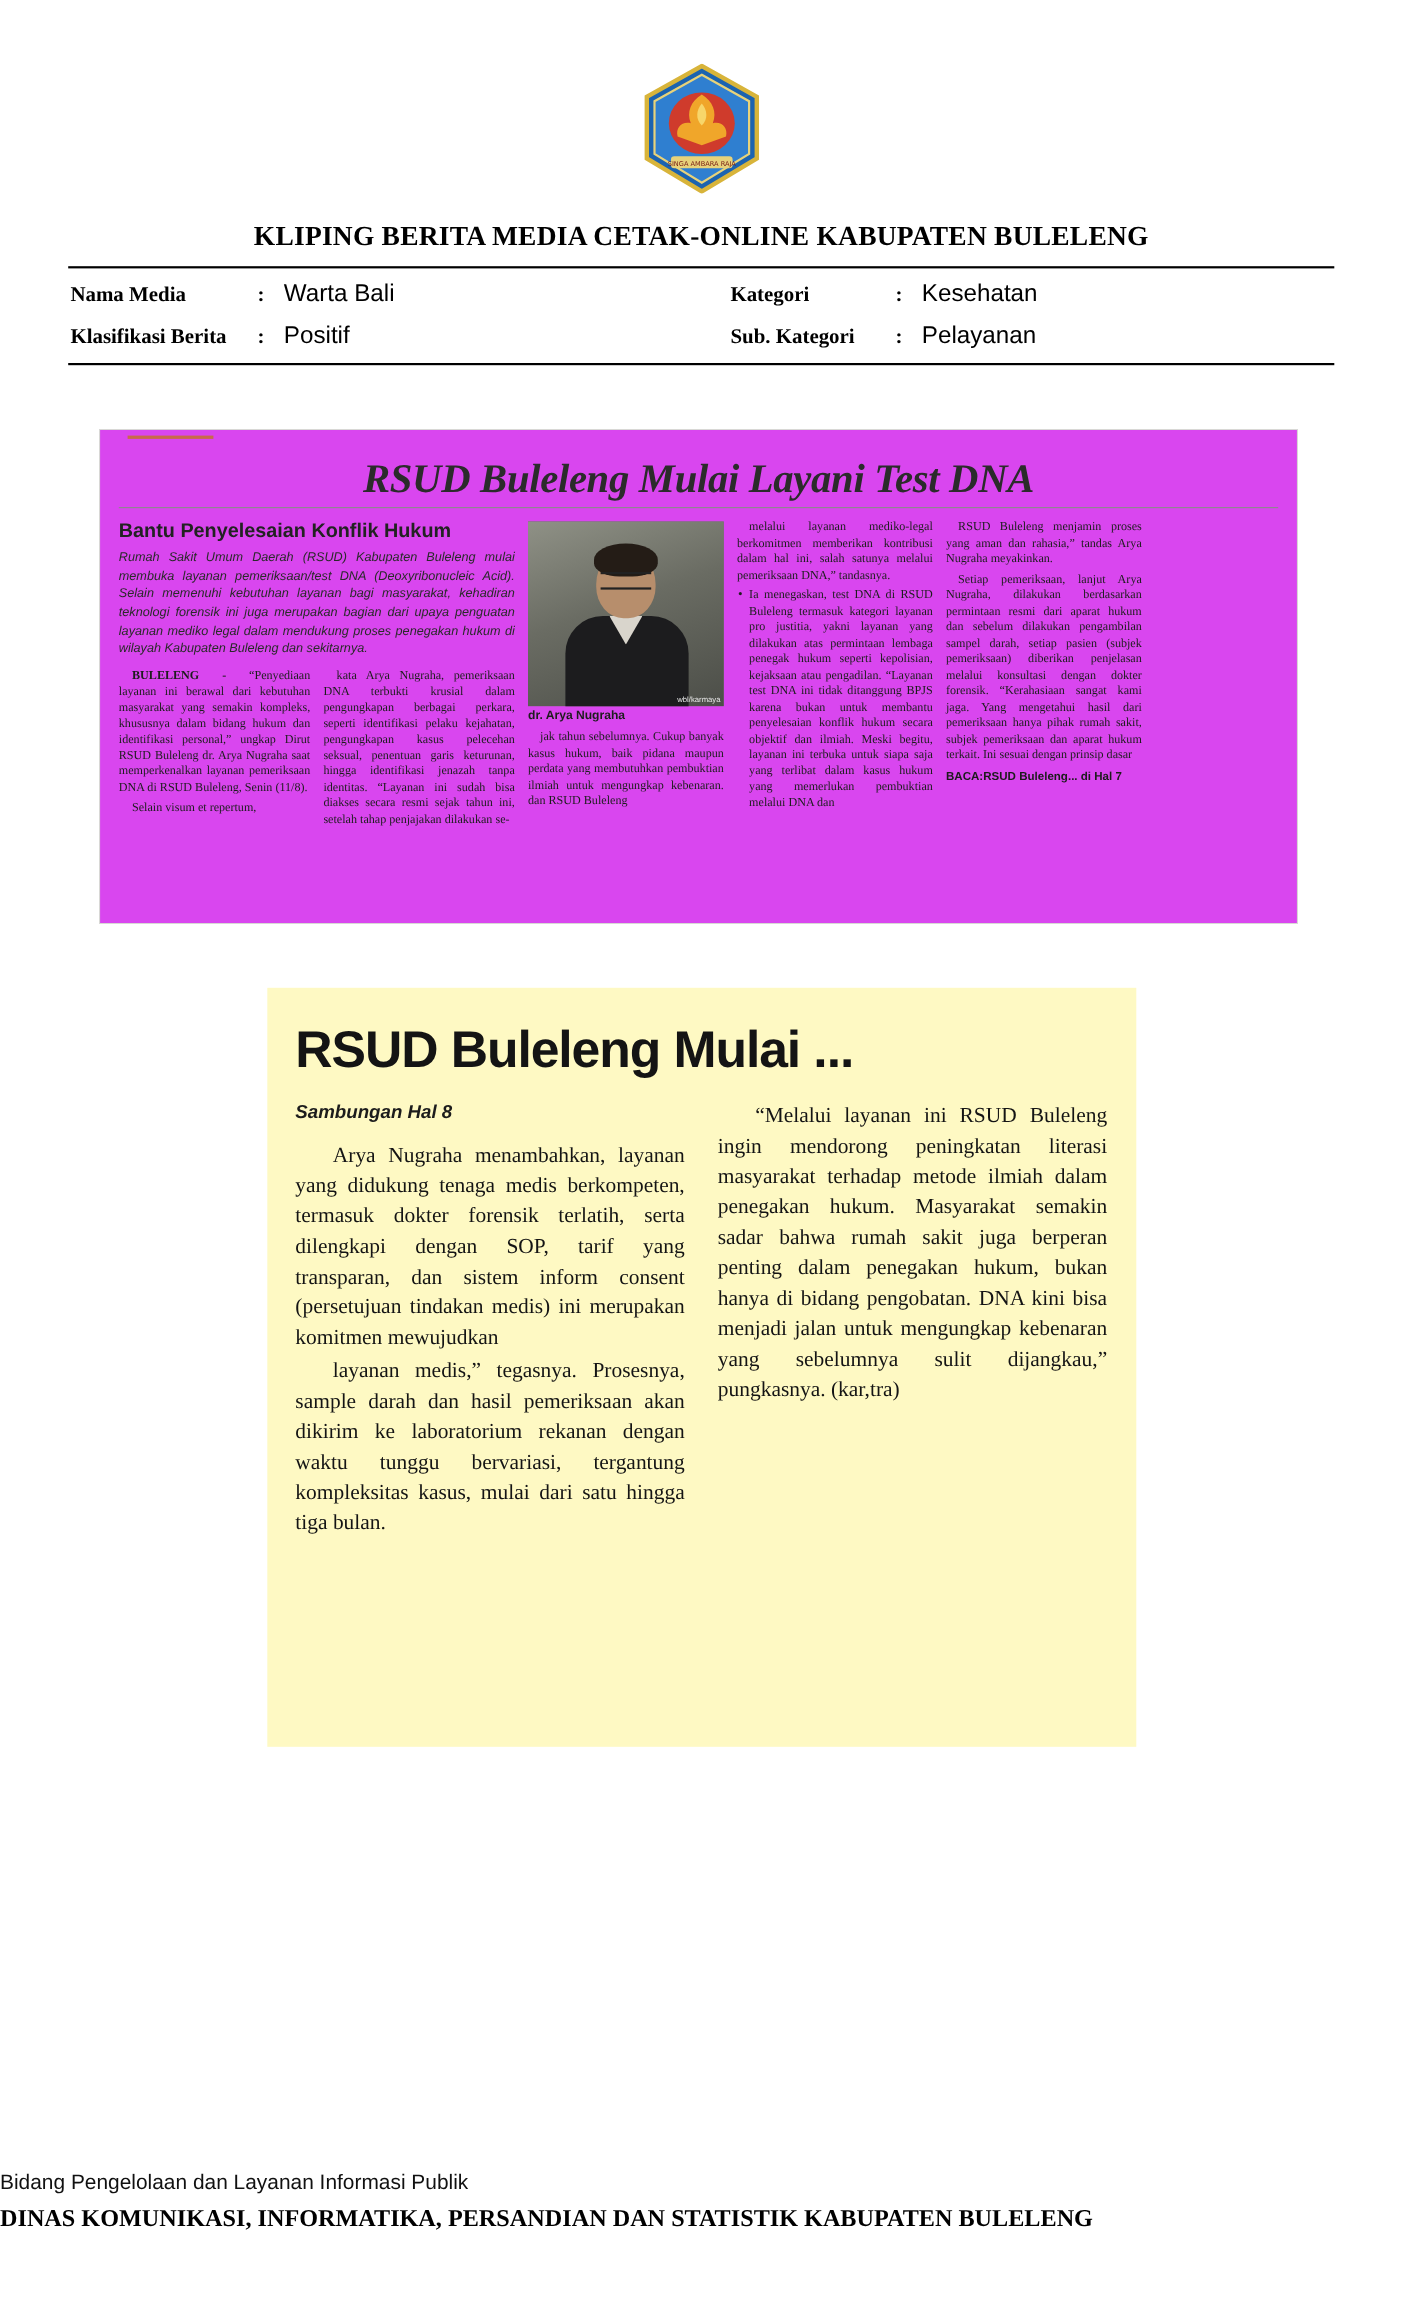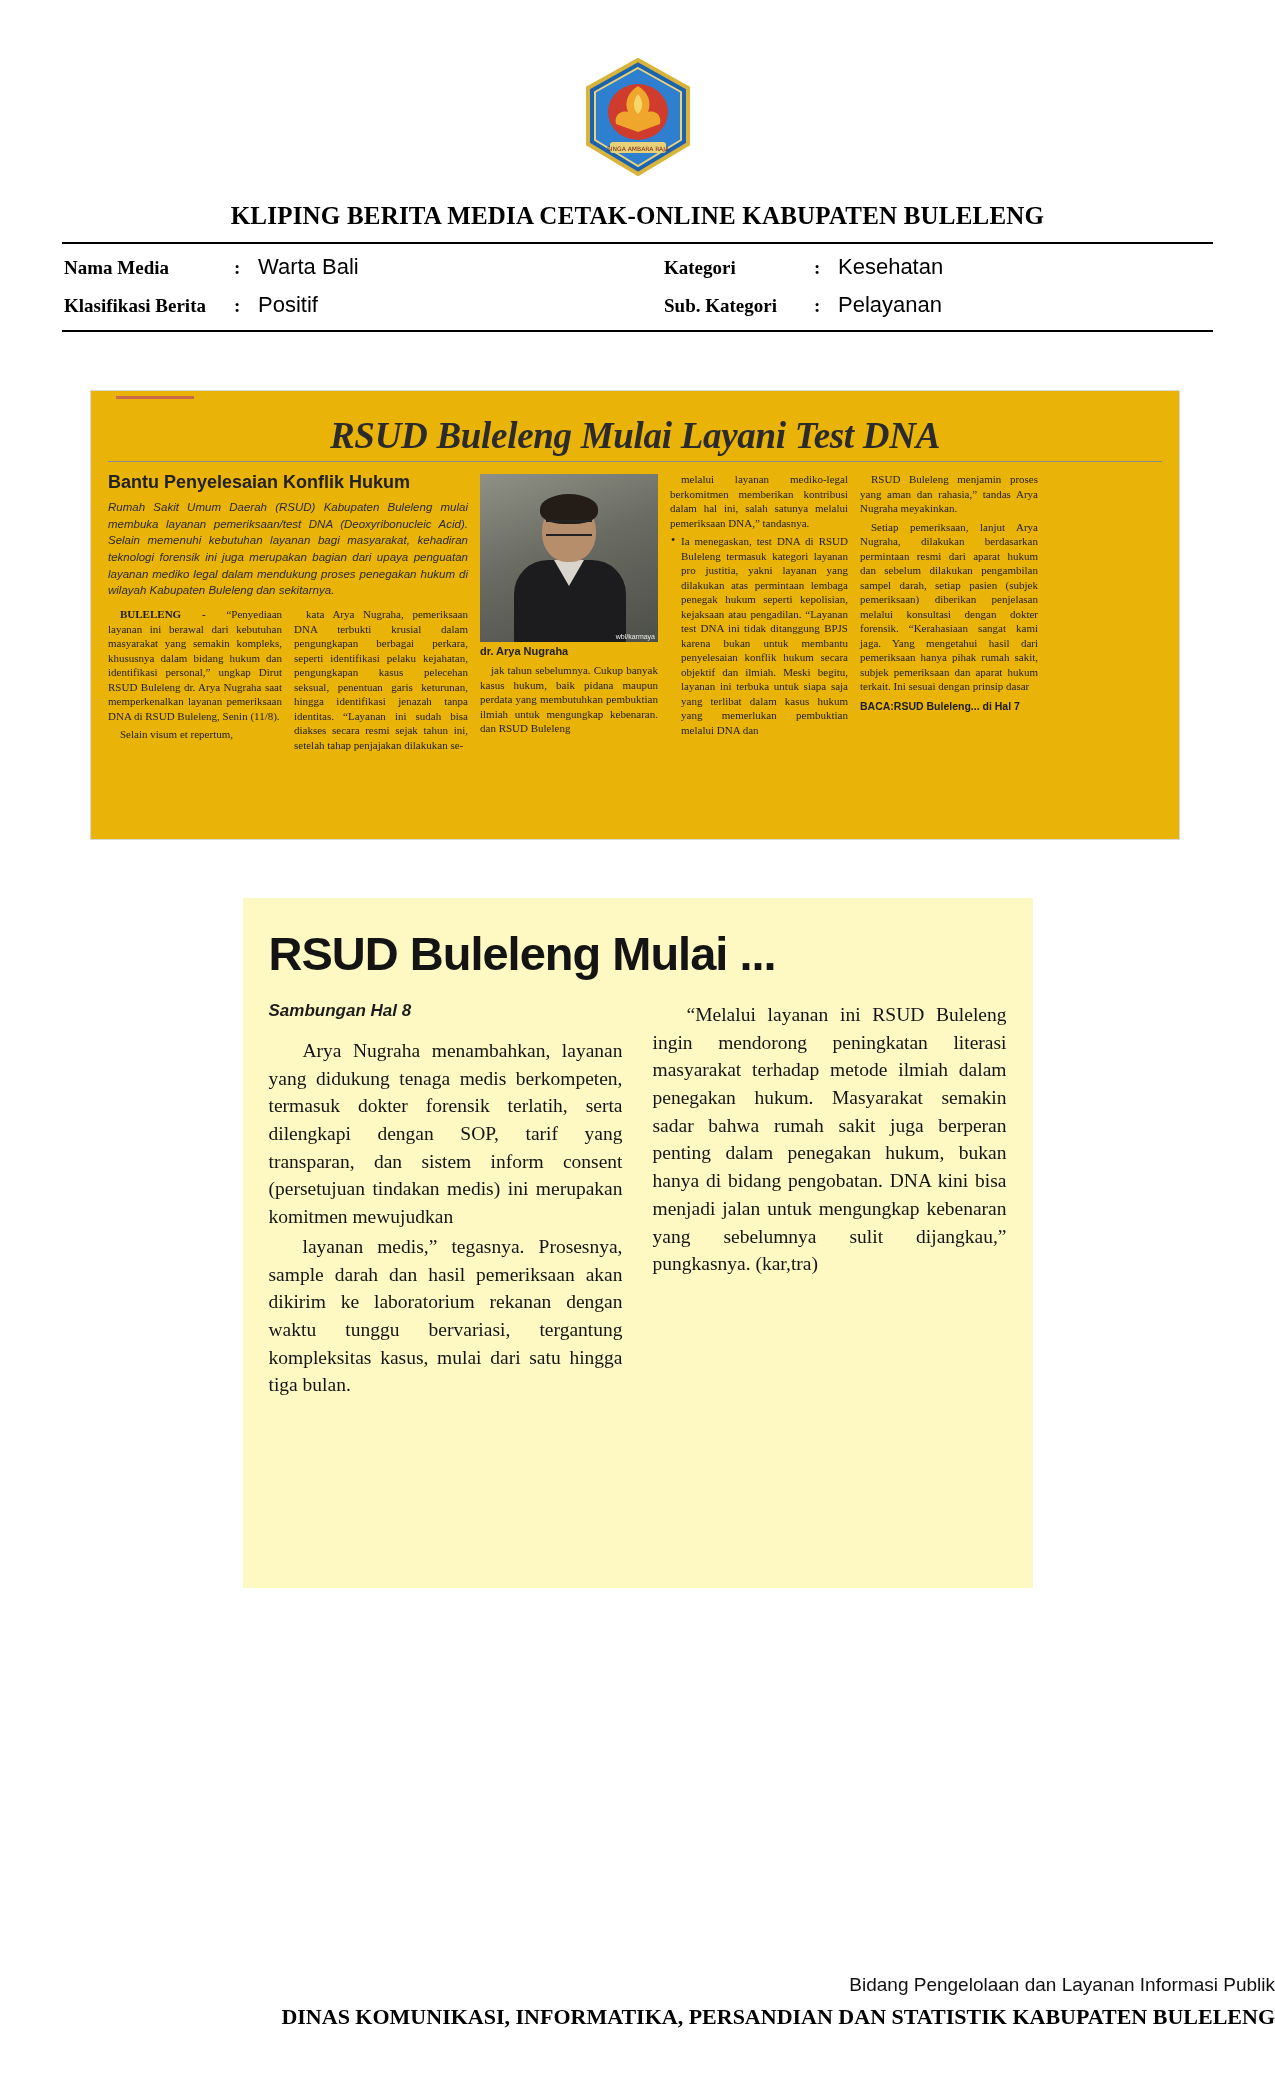--- a/index.html
+++ b/index.html
@@ -77,21 +77,21 @@
     font-family: "Liberation Sans", sans-serif;
     font-size: 22px;
     padding-left: 10px;
   }
 
   
   .clip1 {
     margin: 58px 0 0 28px;
     width: 1090px;
     height: 450px;
-    background: #eab308;
+    background: #d946ef;
     position: relative;
     box-shadow: 0 0 0 1px #d8d8d5 inset;
     padding: 14px 18px 20px 18px;
     box-sizing: border-box;
     font-family: "Liberation Serif", serif;
   }
   .clip1:before {
     content: "";
     position: absolute;
     left: 26px; top: 6px;
@@ -278,21 +278,21 @@
   }
   .c2text p { margin: 0 0 2px 0; text-indent: 34px; }
   .c2text p.noind { text-indent: 0; }
   .c2col.right .c2text p.noind { text-indent: 0; }
 
   
   .footer {
     position: absolute;
     left: 0; right: 0;
     bottom: 70px;
-    text-align: right;
+    text-align: left;
   }
   .footer .line1 {
     font-family: "Liberation Sans", sans-serif;
     font-size: 19px;
     color: #111;
     margin-bottom: 8px;
   }
   .footer .line2 {
     font-family: "Liberation Serif", serif;
     font-weight: bold;

